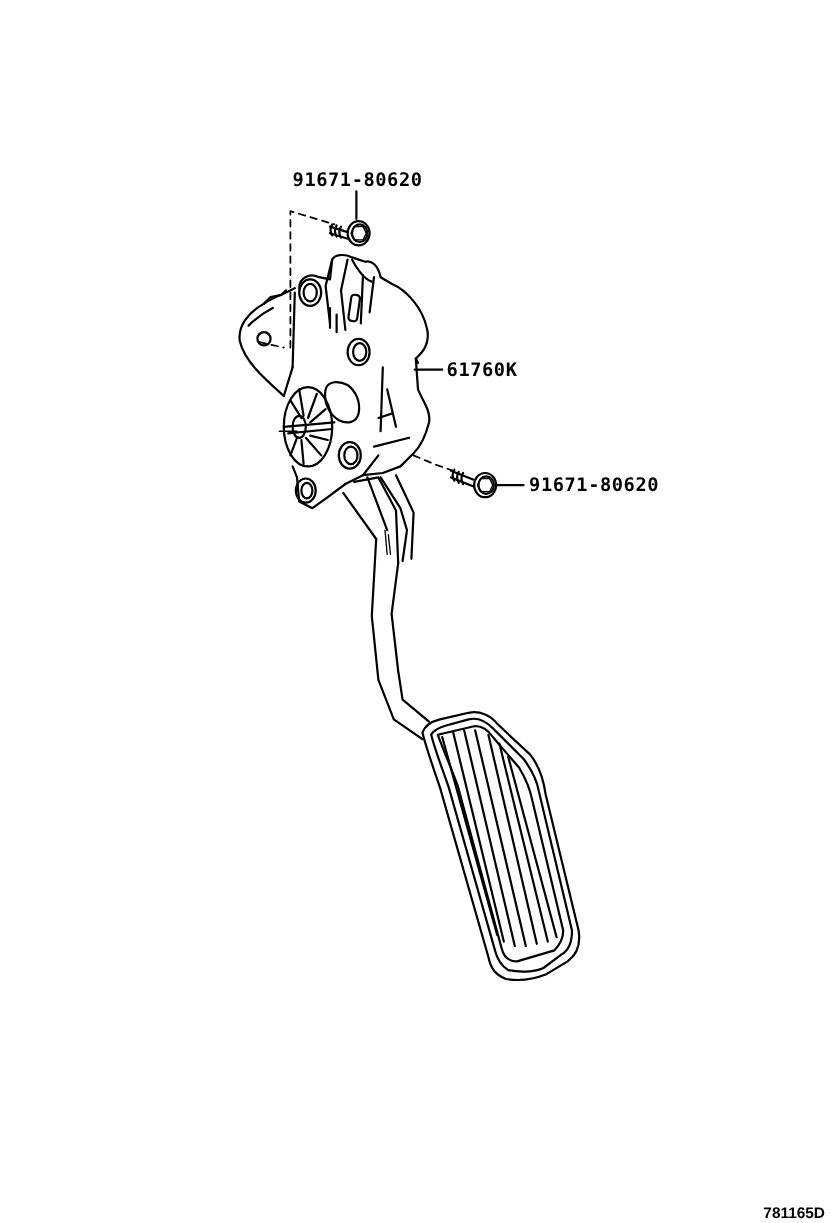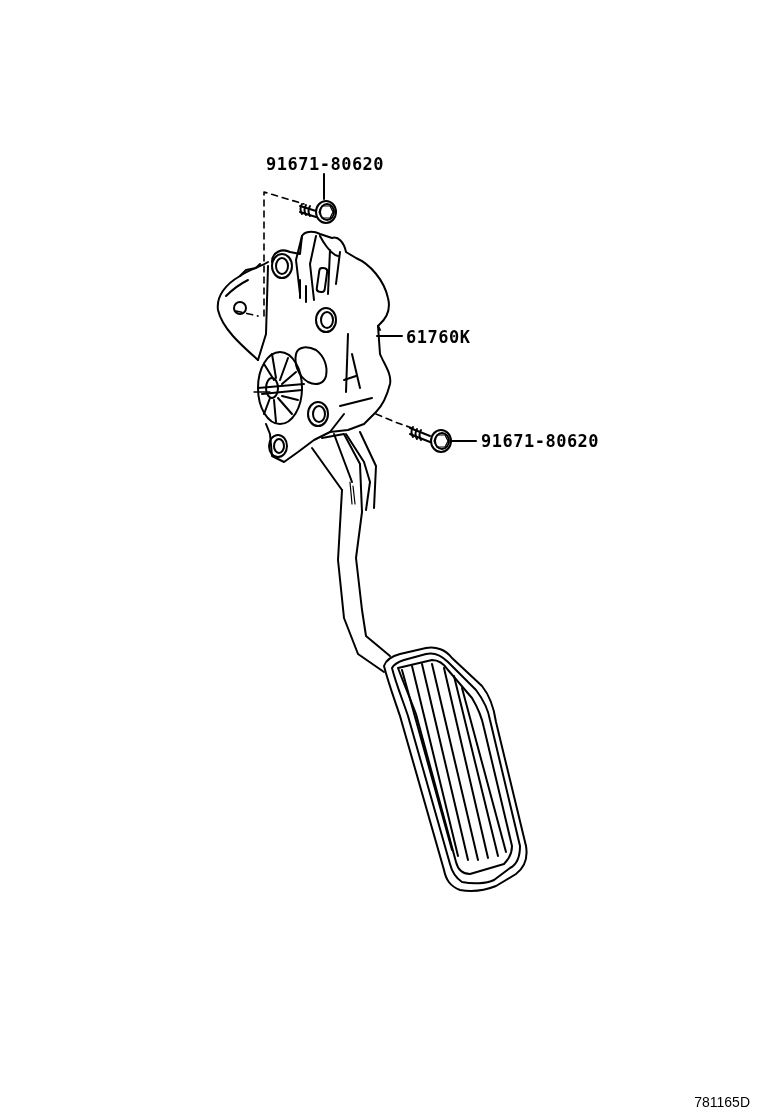--- a/index.html
+++ b/index.html
@@ -1,20 +1,20 @@
 <!DOCTYPE html>
 <html><head>
 <meta charset="utf-8">
 <style>
   html, body { margin: 0; padding: 0; background: #ffffff; }
   body { width: 760px; height: 1112px; position: relative; overflow: hidden; font-family: "DejaVu Sans Mono", "Liberation Mono", monospace; }
   .diagram { position: absolute; left: 0; top: 4px; width: 760px; height: 1112px; }
   .label { position: absolute; font-weight: bold; font-size: 17px; color: #000; letter-spacing: 0.5px; white-space: nowrap; line-height: 1; }
   .label.part { cursor: pointer; }
-  .ref-code { position: absolute; font-family: "Liberation Sans", sans-serif; font-weight: normal; font-size: 14px; color: #000; right: 10px; bottom: 6px; }
+  .ref-code { position: absolute; font-family: "Liberation Sans", sans-serif; font-weight: bold; font-size: 14px; color: #000; right: 10px; bottom: 6px; }
   svg { position: absolute; left: 0; top: 0; }
 </style>
 </head>
 <body>
 
 <div class="diagram">
   <svg width="760" height="1112" viewBox="0 0 760 1112" fill="none" stroke="#000" stroke-width="2" stroke-linejoin="round" stroke-linecap="round">
 
     <g>
       <line x1="324" y1="170" x2="324" y2="195"></line>

